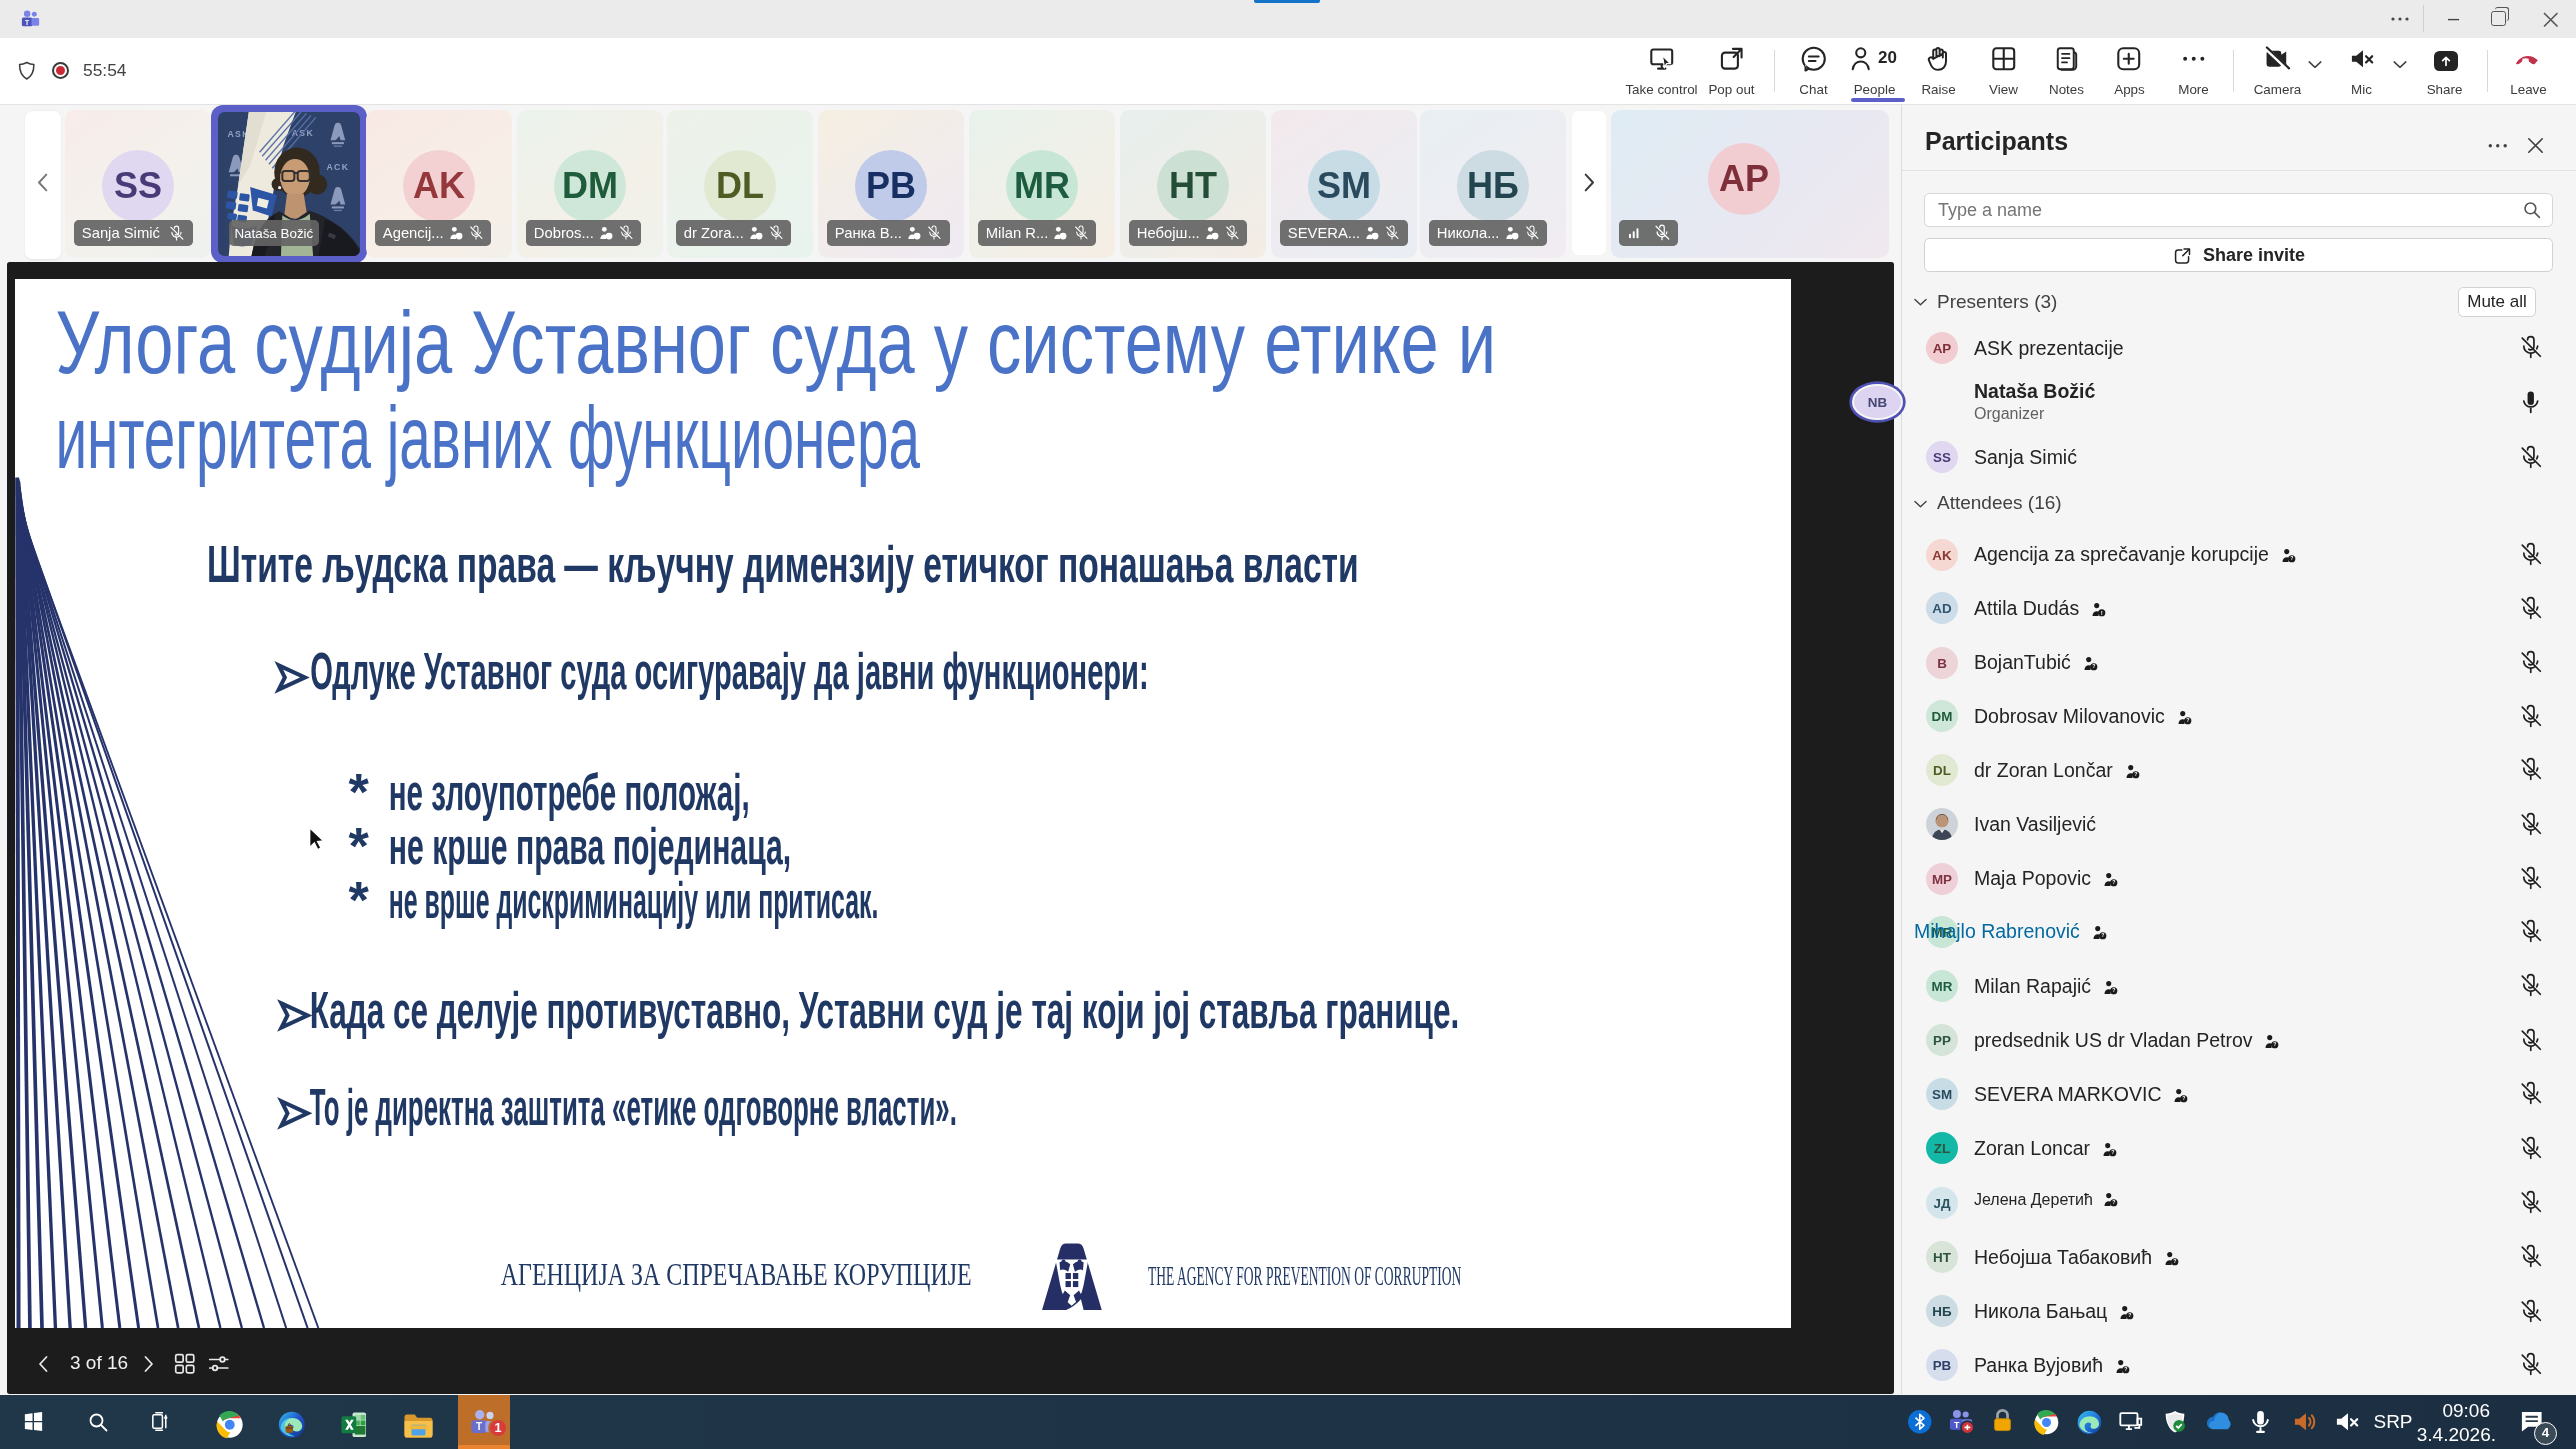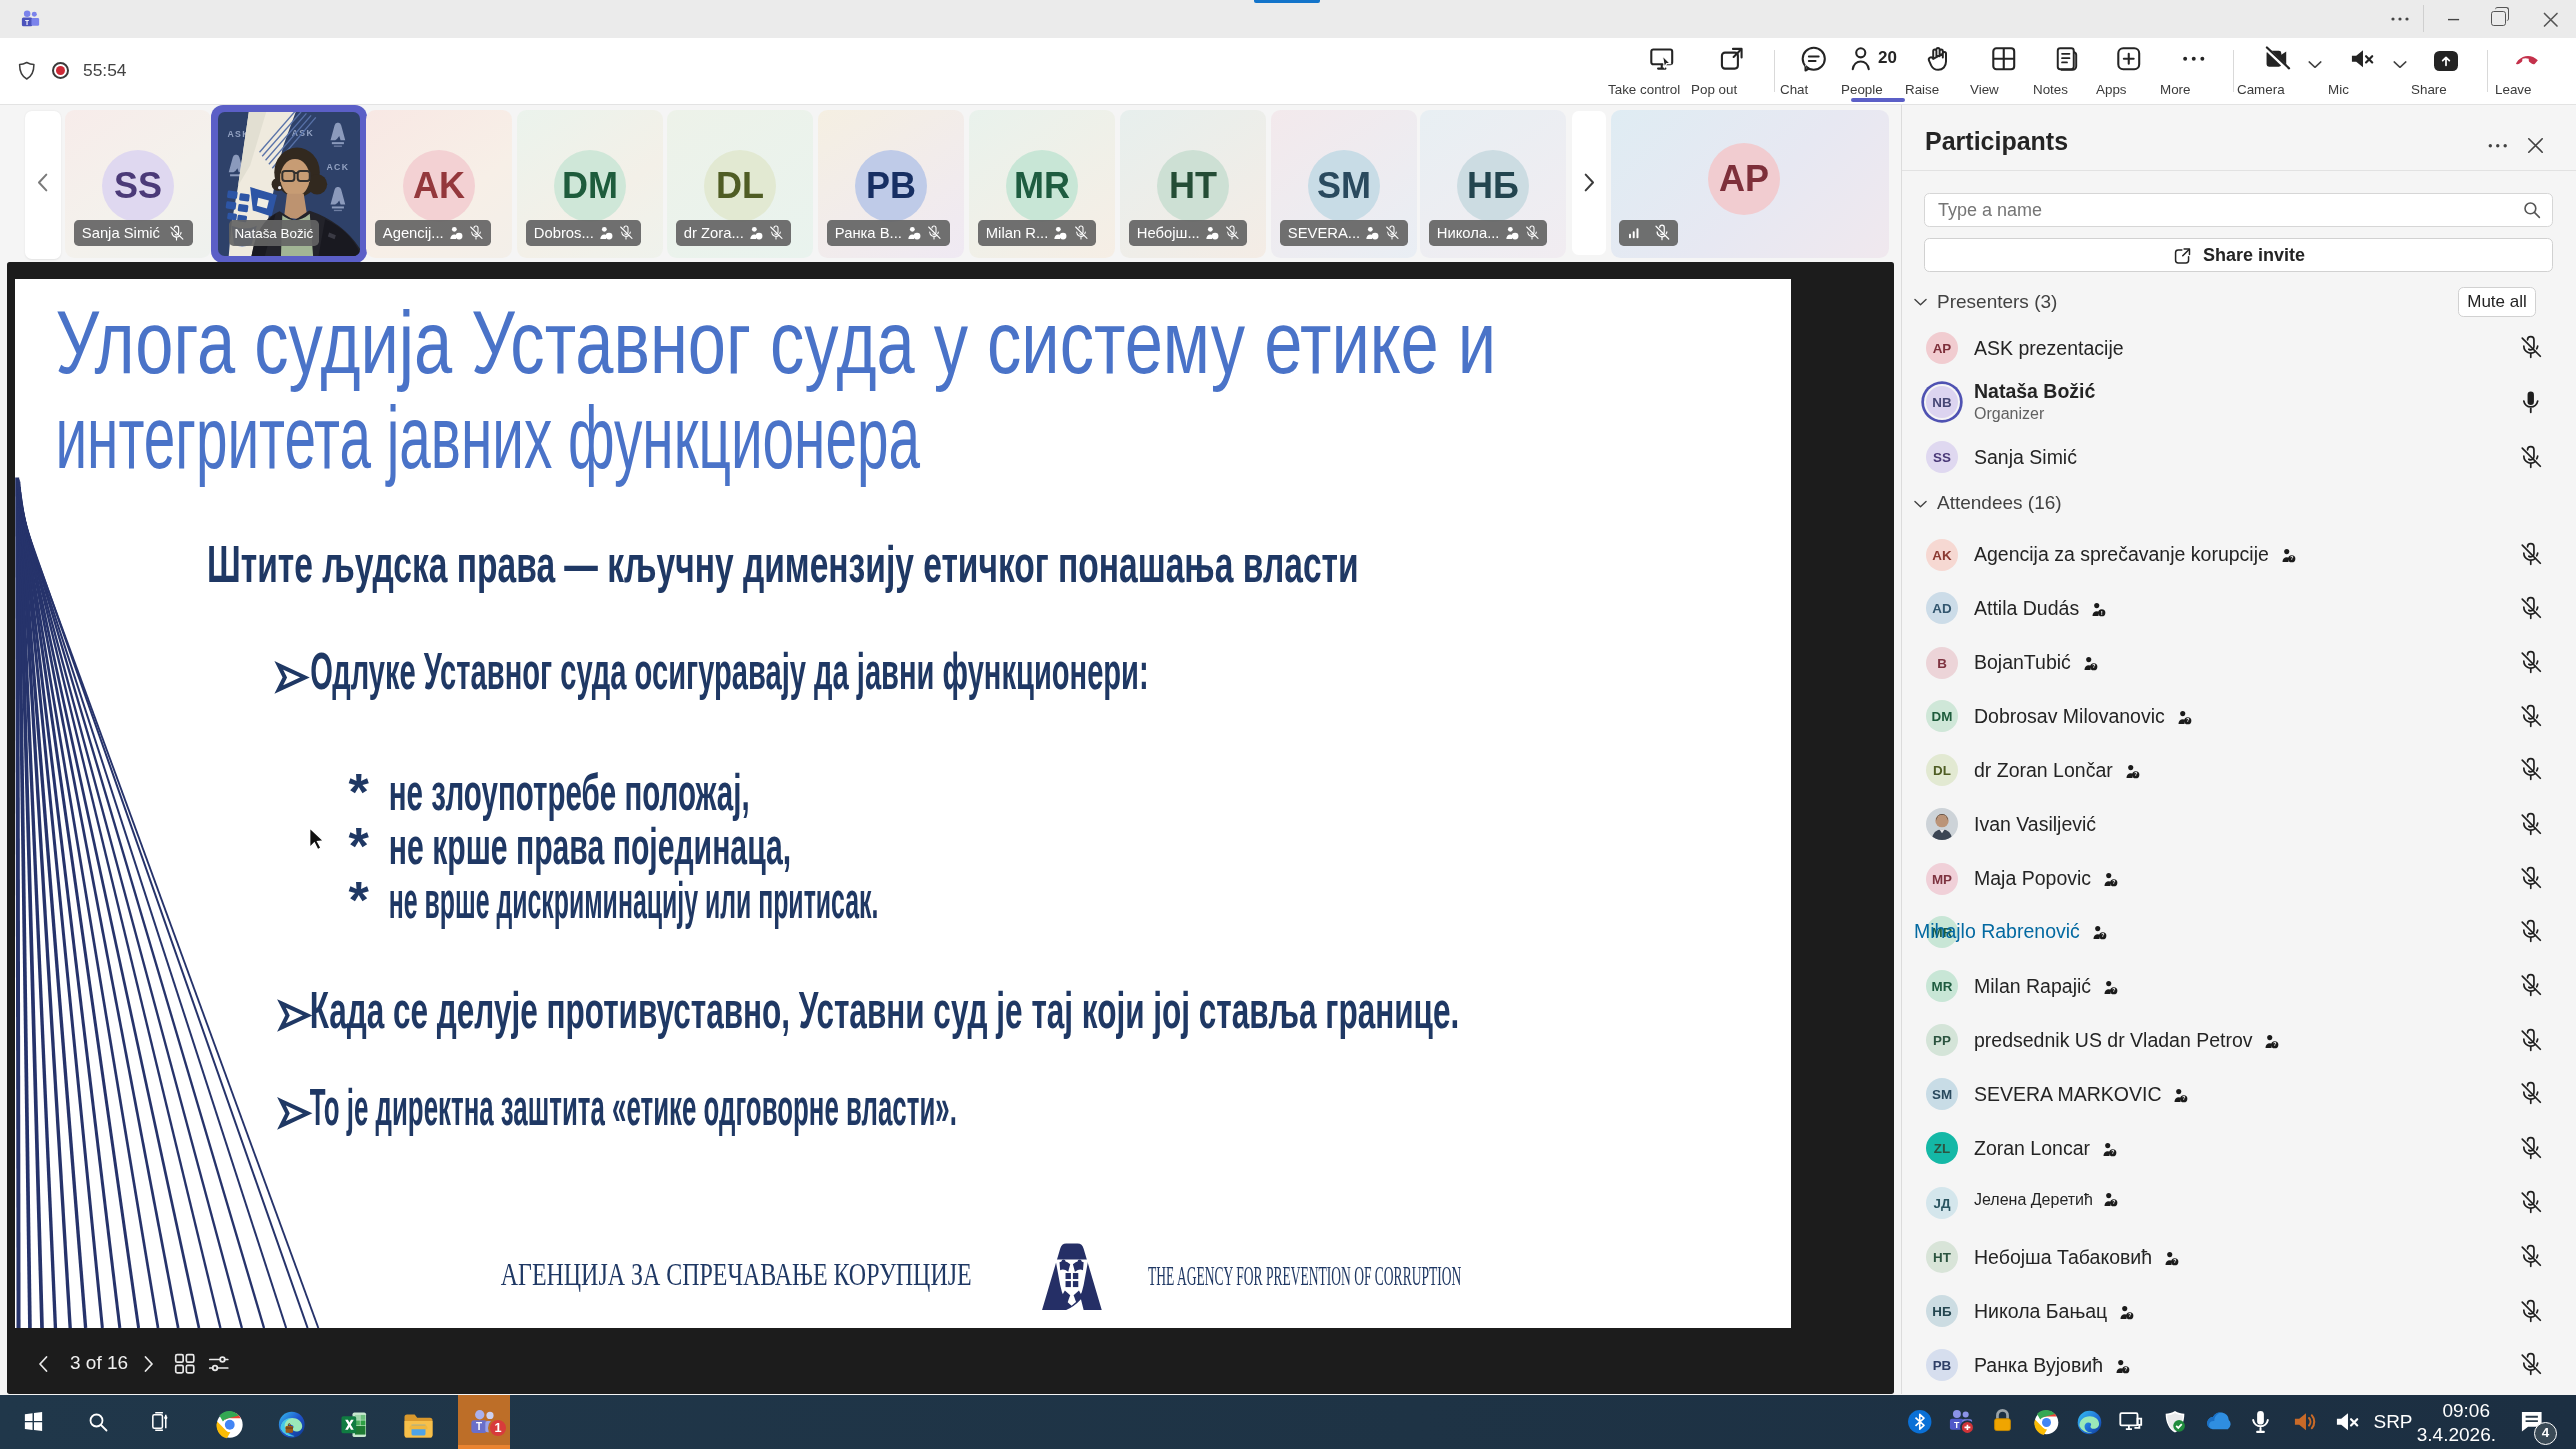--- a/index.html
+++ b/index.html
@@ -1,20 +1,20 @@
 <!DOCTYPE html>
 <html style="font-size:10.7px"><head>
 <meta charset="utf-8">
 <style>
 *{margin:0;padding:0;box-sizing:border-box}
 html,body{width:2576px;height:1449px;overflow:hidden}
 body{font-family:"Liberation Sans",sans-serif;background:#f5f5f5;position:relative}
 .abs{position:absolute}
 .ic{position:absolute;color:#242424}
-.tlabel{position:absolute;font-size:13.4px;color:#3b3b3b;text-align:left;white-space:nowrap}
+.tlabel{position:absolute;font-size:13.4px;color:#3b3b3b;text-align:center;white-space:nowrap}
 .vdiv{position:absolute;width:0.7px;background:#d9d9d9}
 .tile{position:absolute;top:110px;height:148px;border-radius:9.4px}
 .avatar{position:absolute;border-radius:50%;display:flex;align-items:center;justify-content:center;font-weight:bold}
 .chip{position:absolute;height:26px;background:rgba(100,100,100,.92);border-radius:4.7px;display:flex;align-items:center;color:#fff;font-size:14.8px;padding:0 7.4px;white-space:nowrap}
 </style>
 </head>
 <body>
 <svg width="0" height="0" style="position:absolute">
 <defs>
 <g id="micoff">
@@ -501,21 +501,21 @@
 <svg class="ic" style="left:1911px;top:494px;color:#424242" width="19" height="19" viewBox="0 0 24 24">
     <use href="#chev-d"></use>
   </svg>
 <div class="abs" style="left:1937px;top:492px;font-size:19px;color:#424242">Attendees (16)</div>
 
 <div class="avatar" style="left:1926px;top:332px;width:32px;height:32px;background:#f1ccd0;color:#7e2f3a;font-size:13.4px;">AP</div>
 <div class="abs" style="left:1974px;top:337px;font-size:19.5px;font-weight:normal;color:#242424;white-space:nowrap">ASK prezentacije</div>
 <svg class="abs" style="left:2518px;top:335px;color:#1f1f1f" width="25.5" height="25.5" viewBox="0 0 24 24">
     <use href="#micoff"></use>
   </svg>
-<div class="avatar" style="left:1926px;top:386px;width:32px;height:32px;background:#dcd4f0;color:#464775;font-size:13.4px;box-shadow:0 0 0 2px #f5f5f5,0 0 0 4.7px #4f52b2;">NB</div>
+<div class="avatar" style="left:1854px;top:386px;width:47px;height:32px;background:#dcd4f0;color:#464775;font-size:13.4px;box-shadow:0 0 0 2px #f5f5f5,0 0 0 4.7px #4f52b2;">NB</div>
 <div class="abs" style="left:1974px;top:380px;font-size:19.5px;font-weight:bold;color:#242424;white-space:nowrap">Nataša Božić</div>
 <div class="abs" style="left:1974px;top:405px;font-size:16px;color:#616161">Organizer</div>
 <svg class="abs" style="left:2518px;top:390px;color:#1f1f1f" width="25.5" height="25.5" viewBox="0 0 24 24">
     <use href="#micon"></use>
   </svg>
 <div class="avatar" style="left:1926px;top:441px;width:32px;height:32px;background:#dfd8f0;color:#4b3a78;font-size:13.4px;">SS</div>
 <div class="abs" style="left:1974px;top:446px;font-size:19.5px;font-weight:normal;color:#242424;white-space:nowrap">Sanja Simić</div>
 <svg class="abs" style="left:2518px;top:445px;color:#1f1f1f" width="25.5" height="25.5" viewBox="0 0 24 24">
     <use href="#micoff"></use>
   </svg>

